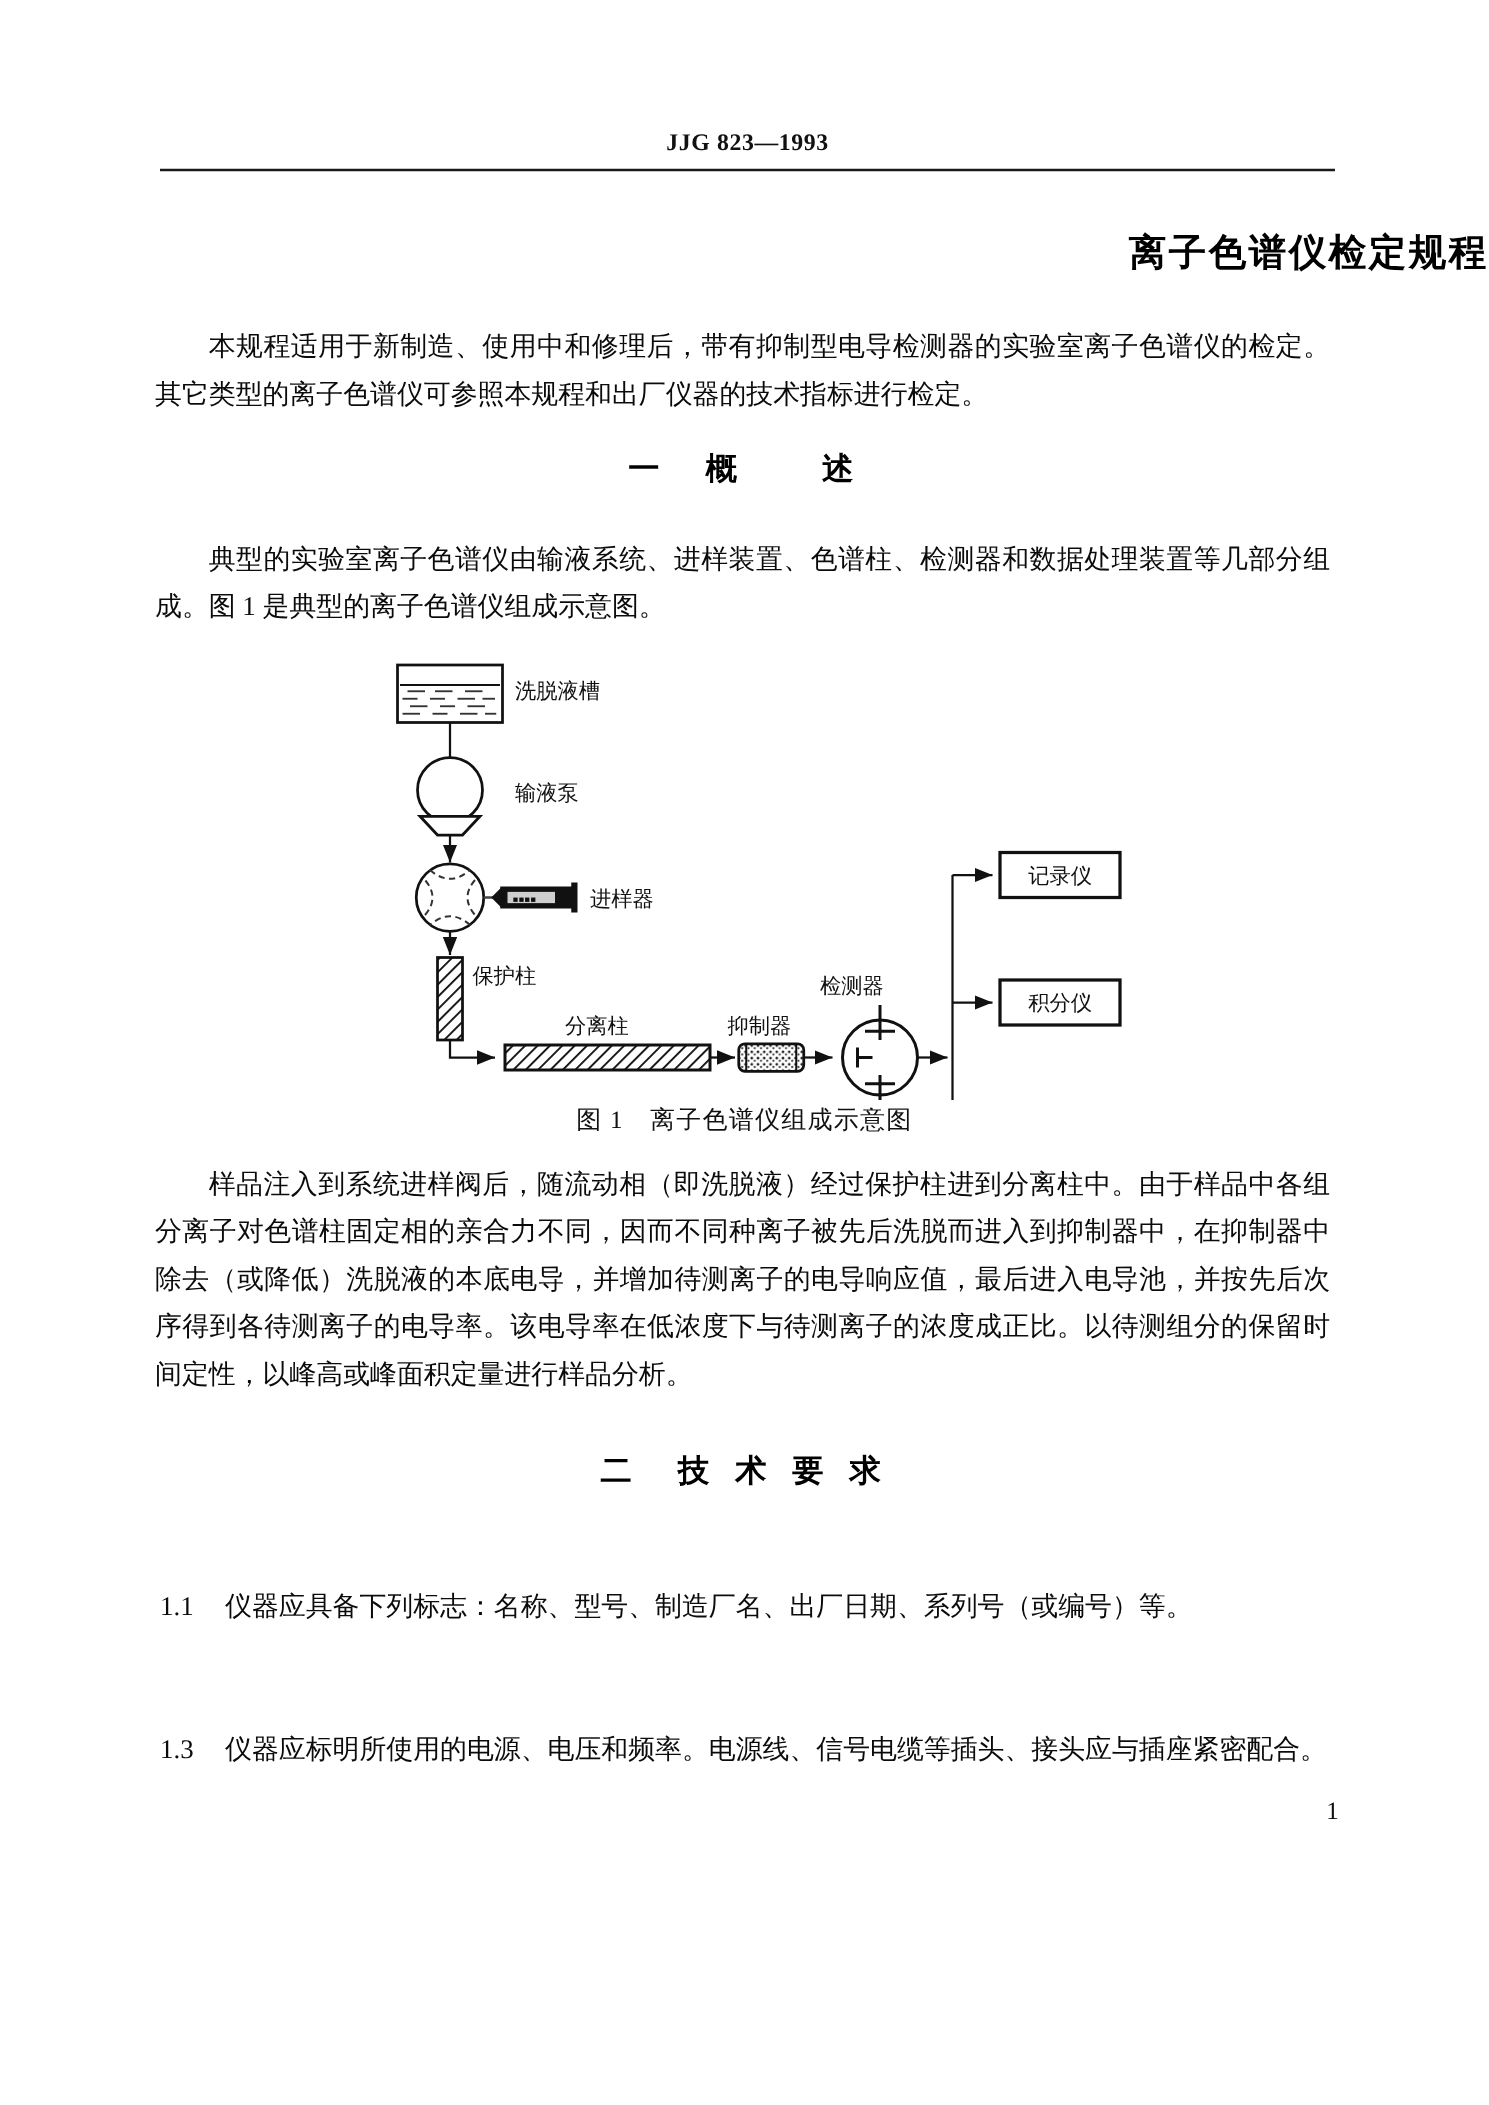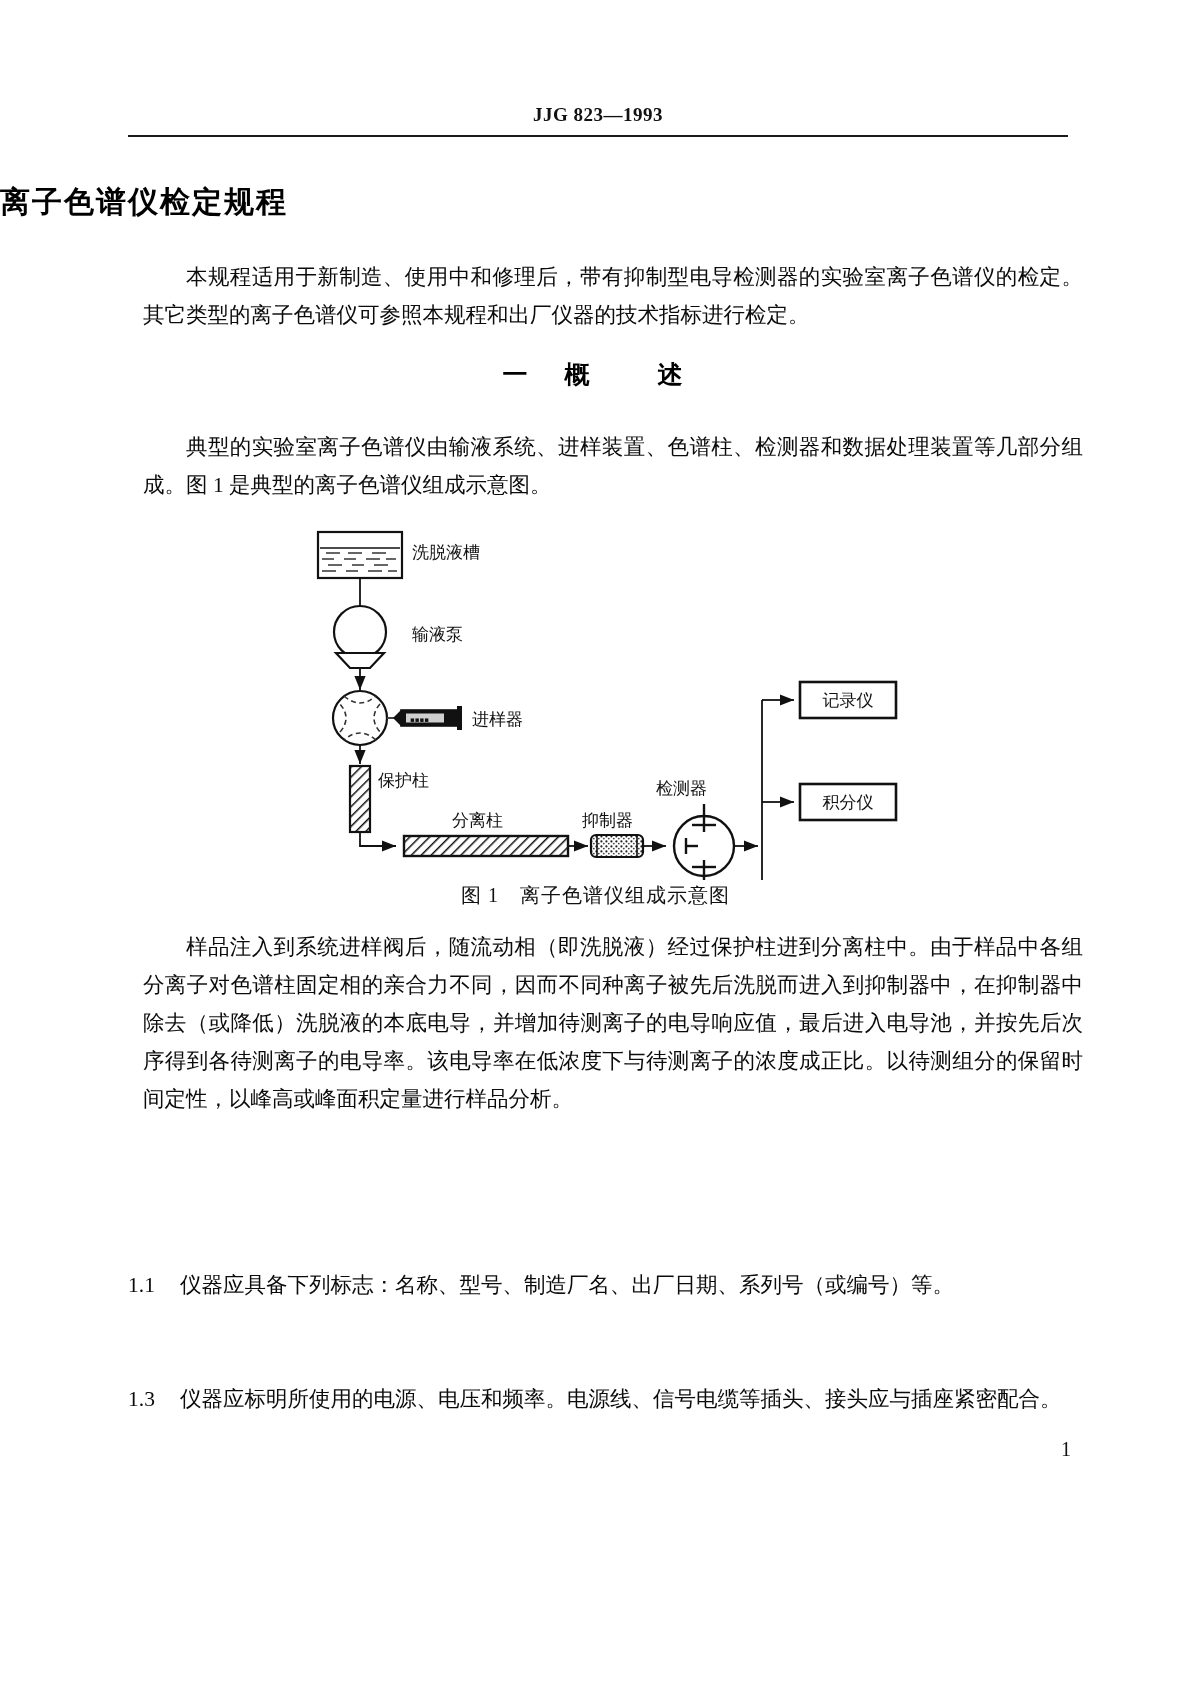--- a/index.html
+++ b/index.html
@@ -41,32 +41,32 @@
     border-top: 2.4px solid #1a1a1a;
     width: 100%;
   }
 
   
   .doc-title {
     position: absolute;
     left: 0;
     top: 182px;
     width: 1191px;
-    text-align: left;
+    text-align: right;
     font-family: "DejaVu Sans", "Liberation Sans", sans-serif;
     font-weight: bold;
     font-size: 30px;
     letter-spacing: 2px;
     color: #000;
   }
 
   
   .body-block {
     position: absolute;
-    left: 143px;
+    left: 124px;
     width: 940px;
     font-size: 21.5px;
     line-height: 38px;
     text-align: justify;
     text-justify: inter-ideograph;
     color: #0b0b0b;
   }
   .indent { text-indent: 2em; }
 
   .section-head {
@@ -277,20 +277,21 @@
         <rect x="500" y="366" width="96" height="36" fill="#fff" stroke="#111" stroke-width="2.6"></rect>
         <text class="box-label" x="548" y="390" text-anchor="middle">计算机</text>
       </g>
     </svg>
   </div>
 
   <div class="fig-caption" style="top:882px;">图 1　离子色谱仪组成示意图</div>
 
   <div class="body-block indent" style="top:928px;">样品注入到系统进样阀后，随流动相（即洗脱液）经过保护柱进到分离柱中。由于样品中各组分离子对色谱柱固定相的亲合力不同，因而不同种离子被先后洗脱而进入到抑制器中，在抑制器中除去（或降低）洗脱液的本底电导，并增加待测离子的电导响应值，最后进入电导池，并按先后次序得到各待测离子的电导率。该电导率在低浓度下与待测离子的浓度成正比。以待测组分的保留时间定性，以峰高或峰面积定量进行样品分析。</div>
 
+  <div class="section-head" style="top:1160px;">二　技 术 要 求</div>
 
 
   <div class="clause" style="top:1266px;">
     <span class="num wide">1.1</span><span>仪器应具备下列标志：名称、型号、制造厂名、出厂日期、系列号（或编号）等。</span>
   </div>
 
 
   <div class="clause" style="top:1380px;">
     <span class="num wide">1.3</span><span>仪器应标明所使用的电源、电压和频率。电源线、信号电缆等插头、接头应与插座紧密配合。</span>
   </div>

